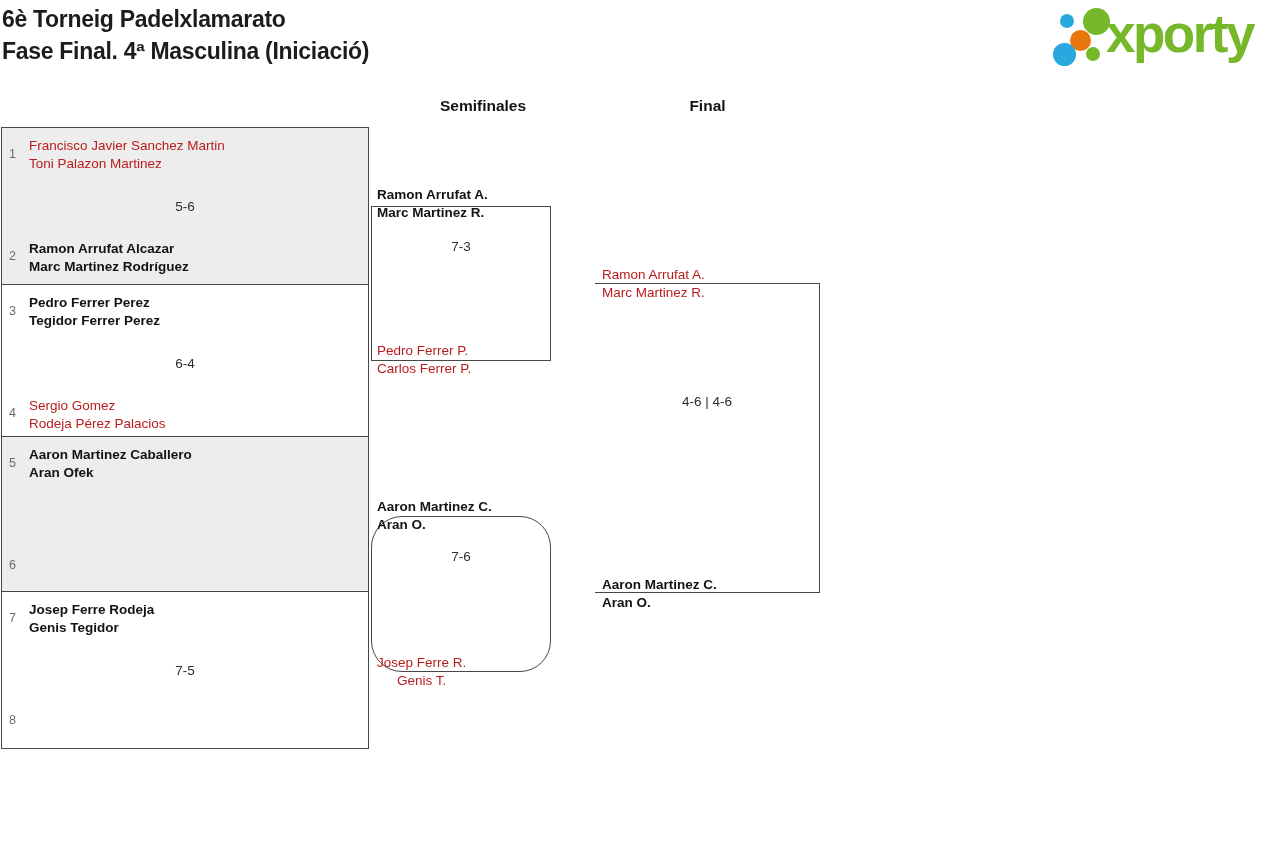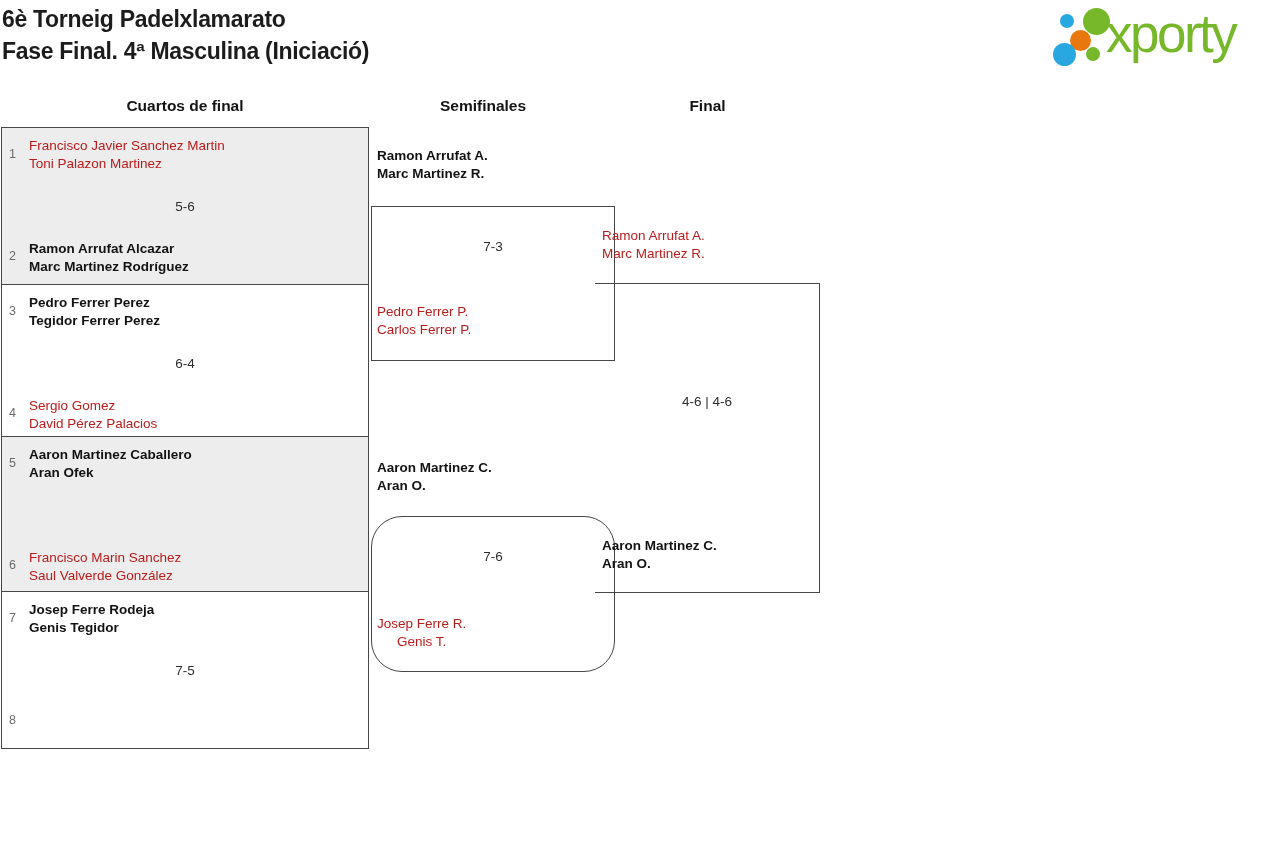--- a/index.html
+++ b/index.html
@@ -28,21 +28,21 @@
   
   .logo { position: absolute; left: 1048px; top: 0; width: 232px; height: 75px; cursor: pointer; }
   .dot { position: absolute; border-radius: 50%; }
   .dot-blue-small  { left: 12px; top: 14px; width: 14px; height: 14px; }
   .dot-green-large { left: 35px; top:  8px; width: 27px; height: 27px; }
   .dot-orange     { left: 22px; top: 30px; width: 21px; height: 21px; }
   .dot-blue-large { left:  5px; top: 43px; width: 23px; height: 23px; }
   .dot-green-small{ left: 38px; top: 47px; width: 14px; height: 14px; }
   .wordmark {
     position: absolute; left: 58px; top: 5px;
-    font-size: 53px; font-weight: 400; letter-spacing: -2.5px;
+    font-size: 53px; font-weight: 700; letter-spacing: -2.5px;
     line-height: 58px;
   }
 
   
   .round-header {
     position: absolute;
     top: 97px;
     text-align: center;
     font-size: 15.5px;
     font-weight: 700;
@@ -63,21 +63,21 @@
   }
   .qf.shaded { background: #ededed; }
   .qf1 { top: 127px; height: 158px; }
   .qf2 { top: 284px; height: 153px; }
   .qf3 { top: 436px; height: 156px; }
   .qf4 { top: 591px; height: 158px; }
 
   .sf {
     position: absolute;
     left: 371px;
-    width: 244px;
+    width: 180px;
     border: 1px solid #464646;
     box-sizing: border-box;
     background: transparent;
   }
   .sf1 { top: 206px; height: 155px; }
   .sf2 { top: 516px; height: 156px; border-radius: 31px; }
 
   .final-box {
     position: absolute;
     left: 595px;
@@ -115,21 +115,21 @@
     position: absolute;
     left: 0; right: 0;
     text-align: center;
     font-size: 13.5px;
     color: #2e2e2e;
   }
   .qf .score { top: 71px; }
   .sf .score { top: 32px; }
   .final-box .score { top: 110px; }
 
-  .float-team { position: absolute; }
+  .float-team { position: absolute; margin-top: 39px; }
   .t-sf1-top { left: 377px; top: 147px; }
   .t-sf1-bot { left: 377px; top: 303px; }
   .t-sf2-top { left: 377px; top: 459px; }
   .t-sf2-bot { left: 377px; top: 615px; text-align: center; }
   .t-f-top   { left: 602px; top: 227px; }
   .t-f-bot   { left: 602px; top: 537px; }
 </style>
 </head>
 <body>
 
@@ -142,21 +142,20 @@
 
   <div class="logo">
     <span class="dot dot-blue-small" style="background:#29a8df"></span>
     <span class="dot dot-green-large" style="background:#76b82a"></span>
     <span class="dot dot-orange" style="background:#e8770e"></span>
     <span class="dot dot-blue-large" style="background:#29a8df"></span>
     <span class="dot dot-green-small" style="background:#76b82a"></span>
     <span class="wordmark" style="color:#76b82a">xporty</span>
   </div>
 
-  <div class="round-header rh-quarters">Cuartos de final</div>
   <div class="round-header rh-semis">Semifinales</div>
   <div class="round-header rh-final">Final</div>
 
   <div class="qf qf1 shaded">
     <span class="seed seed-top">1</span>
     <div class="team team-top">
       <div>Francisco Javier Sanchez Martin</div>
       <div>Toni Palazon Martinez</div>
     </div>
     <div class="score">5-6</div>
@@ -170,35 +169,31 @@
   <div class="qf qf2">
     <span class="seed seed-top">3</span>
     <div class="team team-top winner">
       <div>Pedro Ferrer Perez</div>
       <div>Tegidor Ferrer Perez</div>
     </div>
     <div class="score">6-4</div>
     <span class="seed seed-bottom">4</span>
     <div class="team team-bottom">
       <div>Sergio Gomez</div>
-      <div>David Pérez Palacios</div>
+      <div>Rodeja Pérez Palacios</div>
     </div>
   </div>
 
   <div class="qf qf3 shaded">
     <span class="seed seed-top">5</span>
     <div class="team team-top winner">
       <div>Aaron Martinez Caballero</div>
       <div>Aran Ofek</div>
     </div>
     <span class="seed seed-bottom">6</span>
-    <div class="team team-bottom">
-      <div>Francisco Marin Sanchez</div>
-      <div>Saul Valverde González</div>
-    </div>
   </div>
 
   <div class="qf qf4">
     <span class="seed seed-top">7</span>
     <div class="team team-top winner">
       <div>Josep Ferre Rodeja</div>
       <div>Genis Tegidor</div>
     </div>
     <div class="score">7-5</div>
     <span class="seed seed-bottom">8</span>

